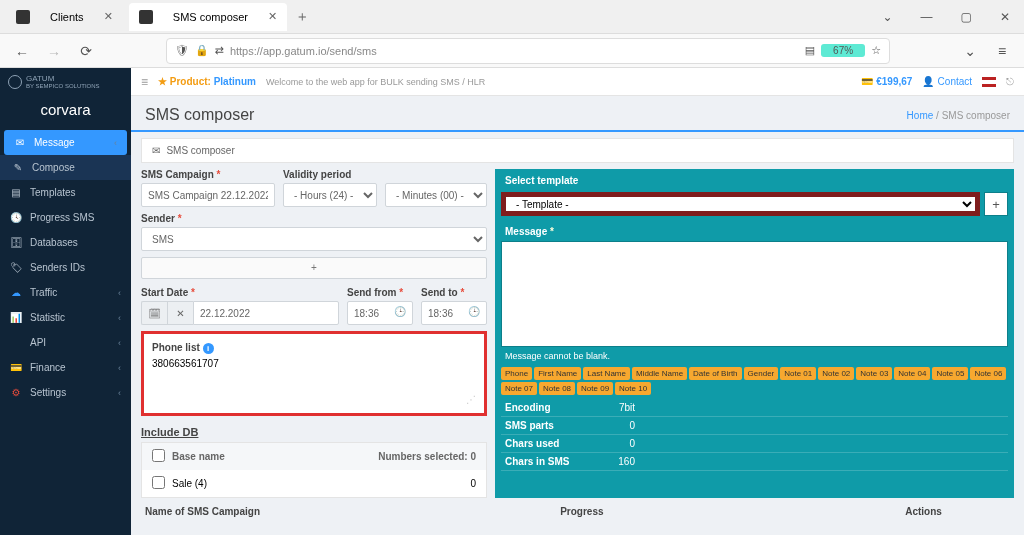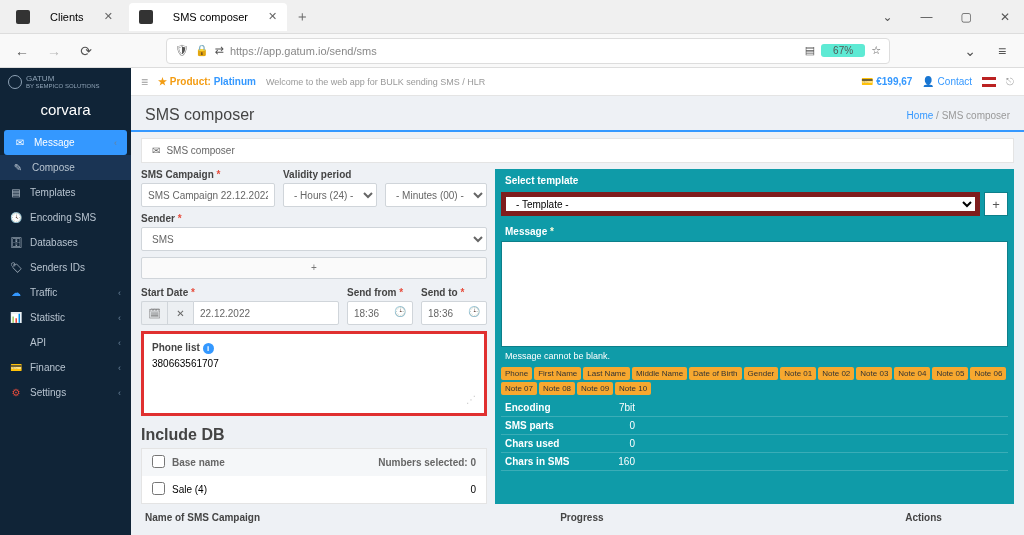--- a/index.html
+++ b/index.html
@@ -72,21 +72,21 @@
 .date-group .input { border-radius: 0 2px 2px 0; }
 .time-wrap { position: relative; flex: 1; }
 .time-wrap .clk { position: absolute; right: 6px; top: 5px; color: #999; font-size: 10px; }
 
 .phone-box { border: 3px solid #e03030; padding: 8px; background: #fff; }
 .phone-box label { font-size: 10px; font-weight: bold; color: #444; }
 .info-ic { display: inline-block; width: 11px; height: 11px; background: #3498ff; color: #fff; border-radius: 50%; font-size: 8px; text-align: center; line-height: 11px; }
 .phone-ta { width: 100%; height: 46px; border: none; resize: none; font-size: 10px; padding: 4px 0; outline: none; }
 .resize-grip { text-align: right; color: #ccc; font-size: 10px; margin-top: -8px; }
 
-.dbsec label { font-size: 16px; font-weight: bold; color: #444; }
+.dbsec label { font-size: 11px; font-weight: bold; color: #444; text-decoration: underline; }
 .dbtab { background: #fff; border: 1px solid #e4e4e4; margin-top: 4px; }
 .dbtab .hdr, .dbtab .trow { display: flex; padding: 6px 10px; font-size: 10px; align-items: center; }
 .dbtab .hdr { background: #f5f7f9; color: #666; font-weight: bold; }
 .dbtab .cb { width: 20px; }
 .dbtab .bn { flex: 1; }
 .dbtab .ns { width: 120px; text-align: right; }
 
 .teal { background: #0f9ba8; color: #fff; }
 .teal-head { padding: 6px 10px; font-size: 10px; font-weight: bold; }
 .tmpl-row { display: flex; gap: 4px; padding: 0 6px 6px; }
@@ -165,21 +165,21 @@
         <div class="nav-item" style="background: rgb(26, 52, 84); margin: 0px; padding-left: 12px;">
           <span class="ic">✎</span>
           <span>Compose</span>
         </div>
         <div class="nav-item">
           <span class="ic">▤</span>
           <span>Templates</span>
         </div>
         <div class="nav-item">
           <span class="ic">🕓</span>
-          <span>Encoding SMS</span>
+          <span>Progress SMS</span>
         </div>
         <div class="nav-item">
           <span class="ic">🗄</span>
           <span>Databases</span>
         </div>
         <div class="nav-item">
           <span class="ic">🏷</span>
           <span>Senders IDs</span>
         </div>
         <div class="nav-item blue">

